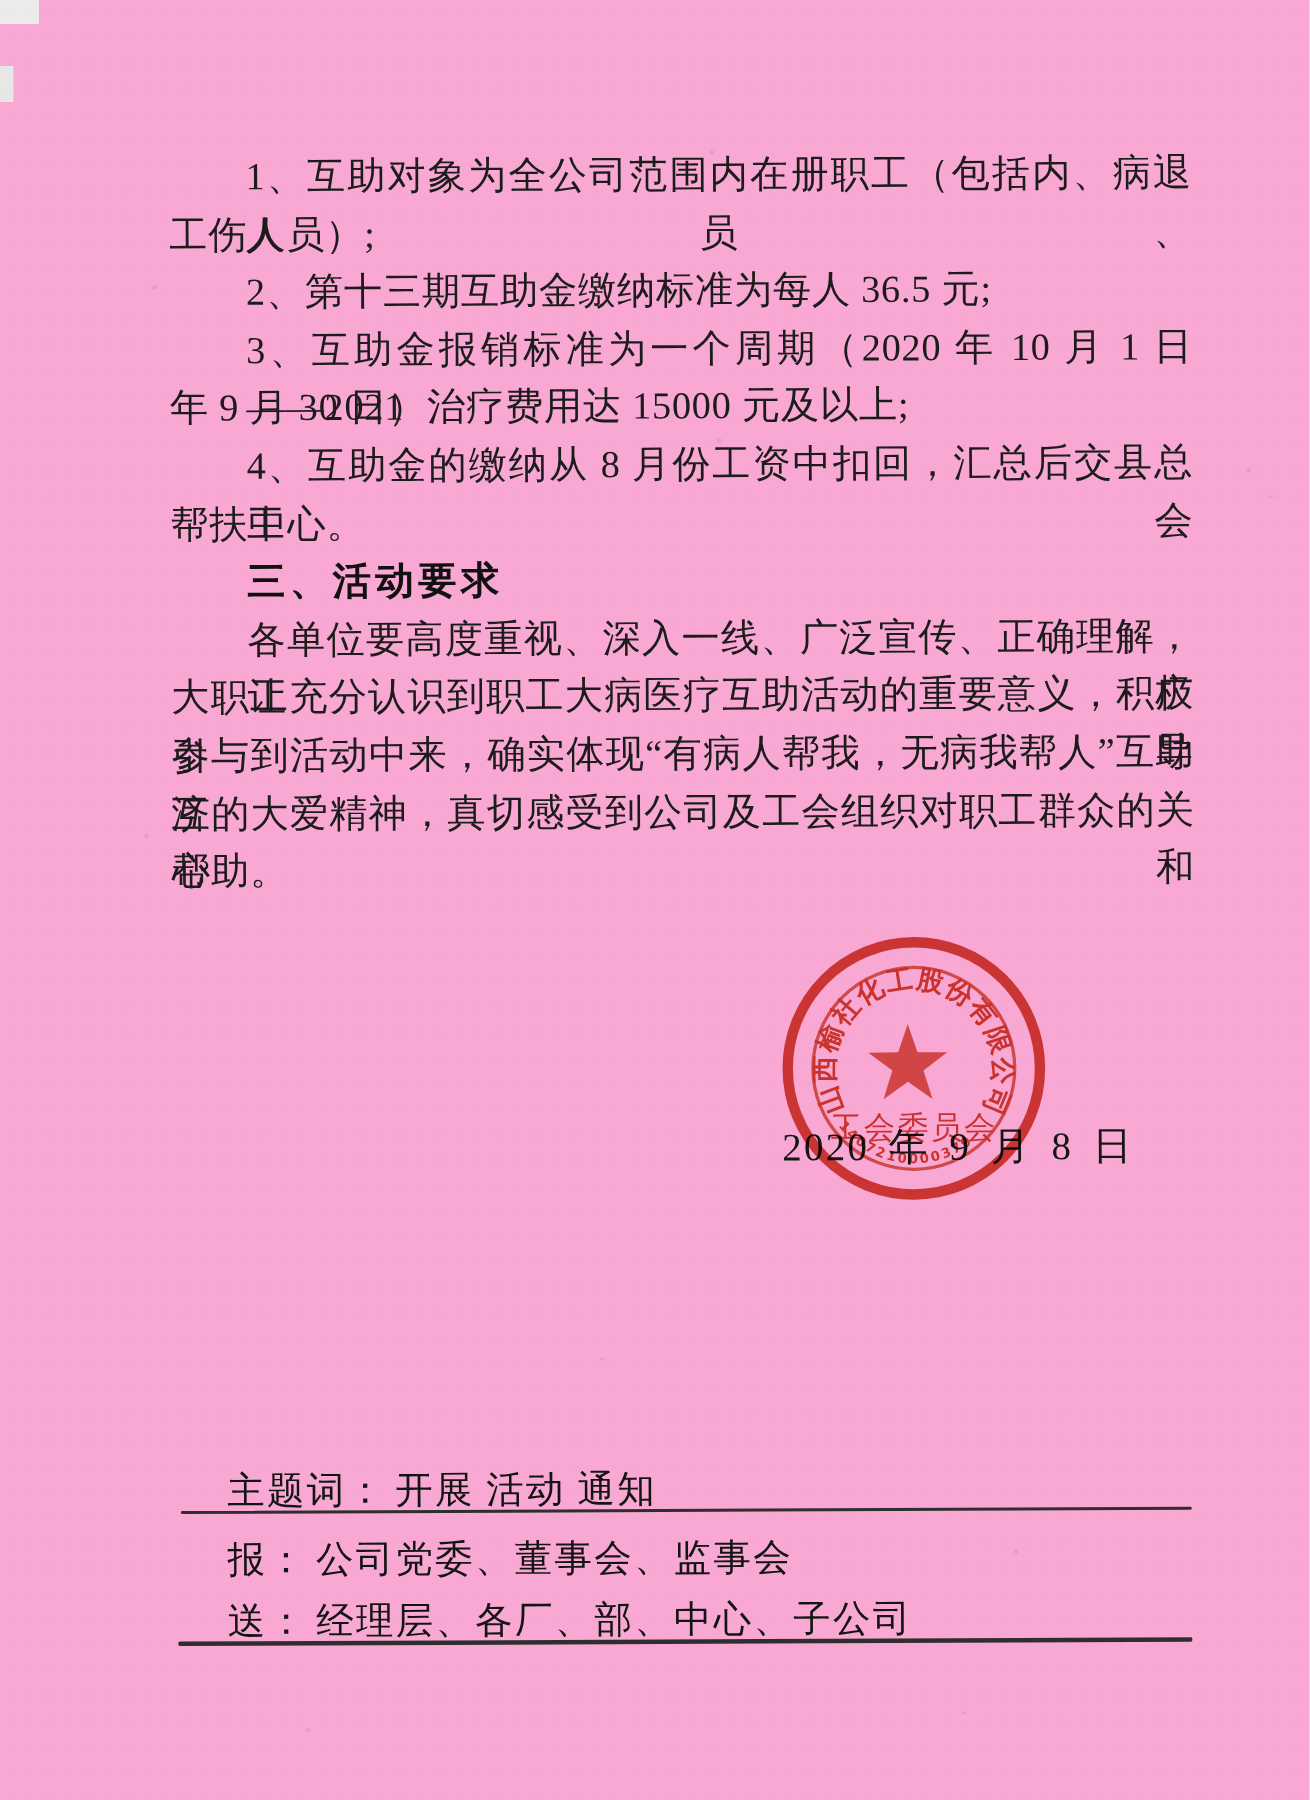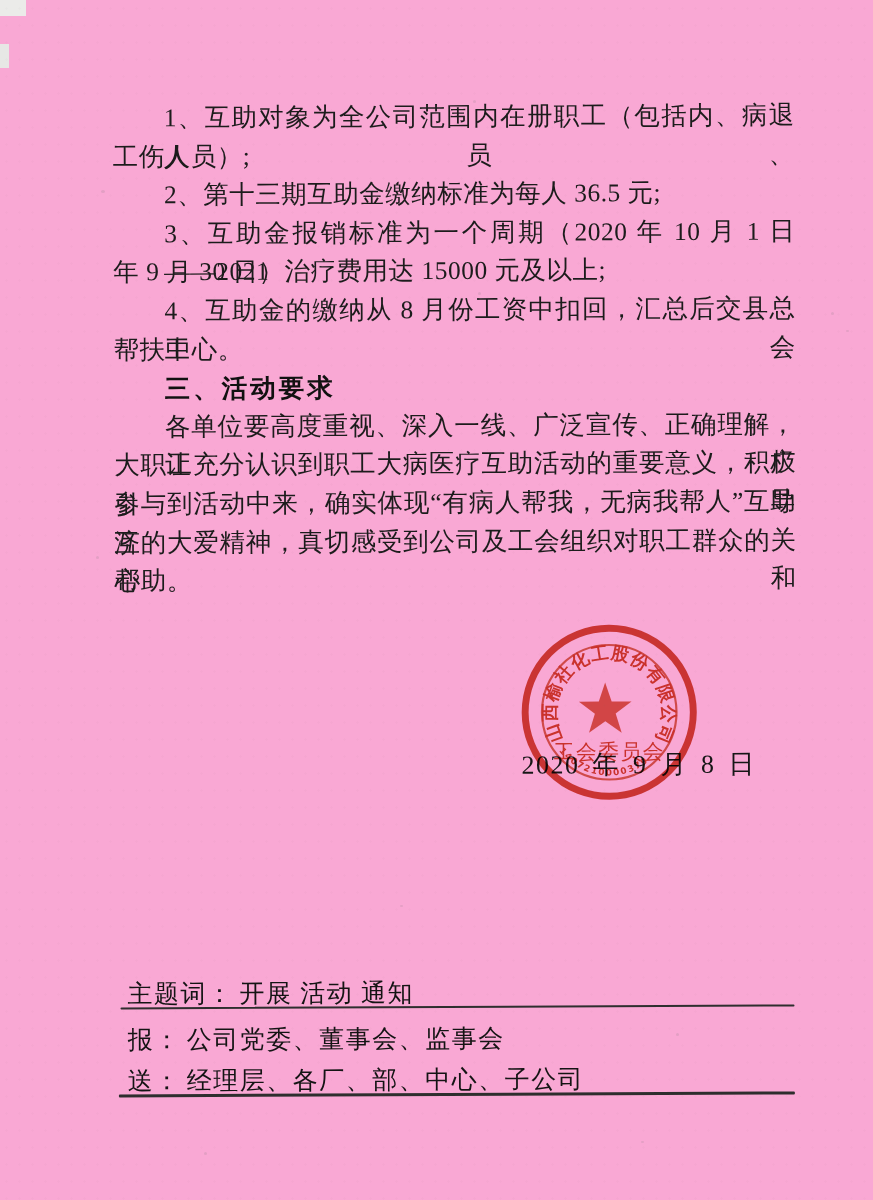--- a/index.html
+++ b/index.html
@@ -45,21 +45,21 @@
   
   .seal{
     position:absolute;left:518px;top:622px;width:182px;height:182px;
     mix-blend-mode:multiply;opacity:.93;
   }
   
   .footer-row{
     position:absolute;left:126px;font-size:25px;color:#141414;
     letter-spacing:1.5px;white-space:nowrap;
   }
-  .footer-row .lbl{margin-right:6px;}
+  .footer-row .lbl{margin-right:6px;margin-left:24px;}
   .row-subject{top:976px;}
   .row-report{top:1022px;}
   .row-send{top:1063px;}
   .rule{
     position:absolute;background:#2e2e2e;height:2px;border-radius:1px;
   }
   .rule-1{left:119px;top:1006px;width:674px;}
   .rule-2{left:117px;top:1093px;width:676px;height:2.5px;}
   
   .mark{position:absolute;pointer-events:none;}

